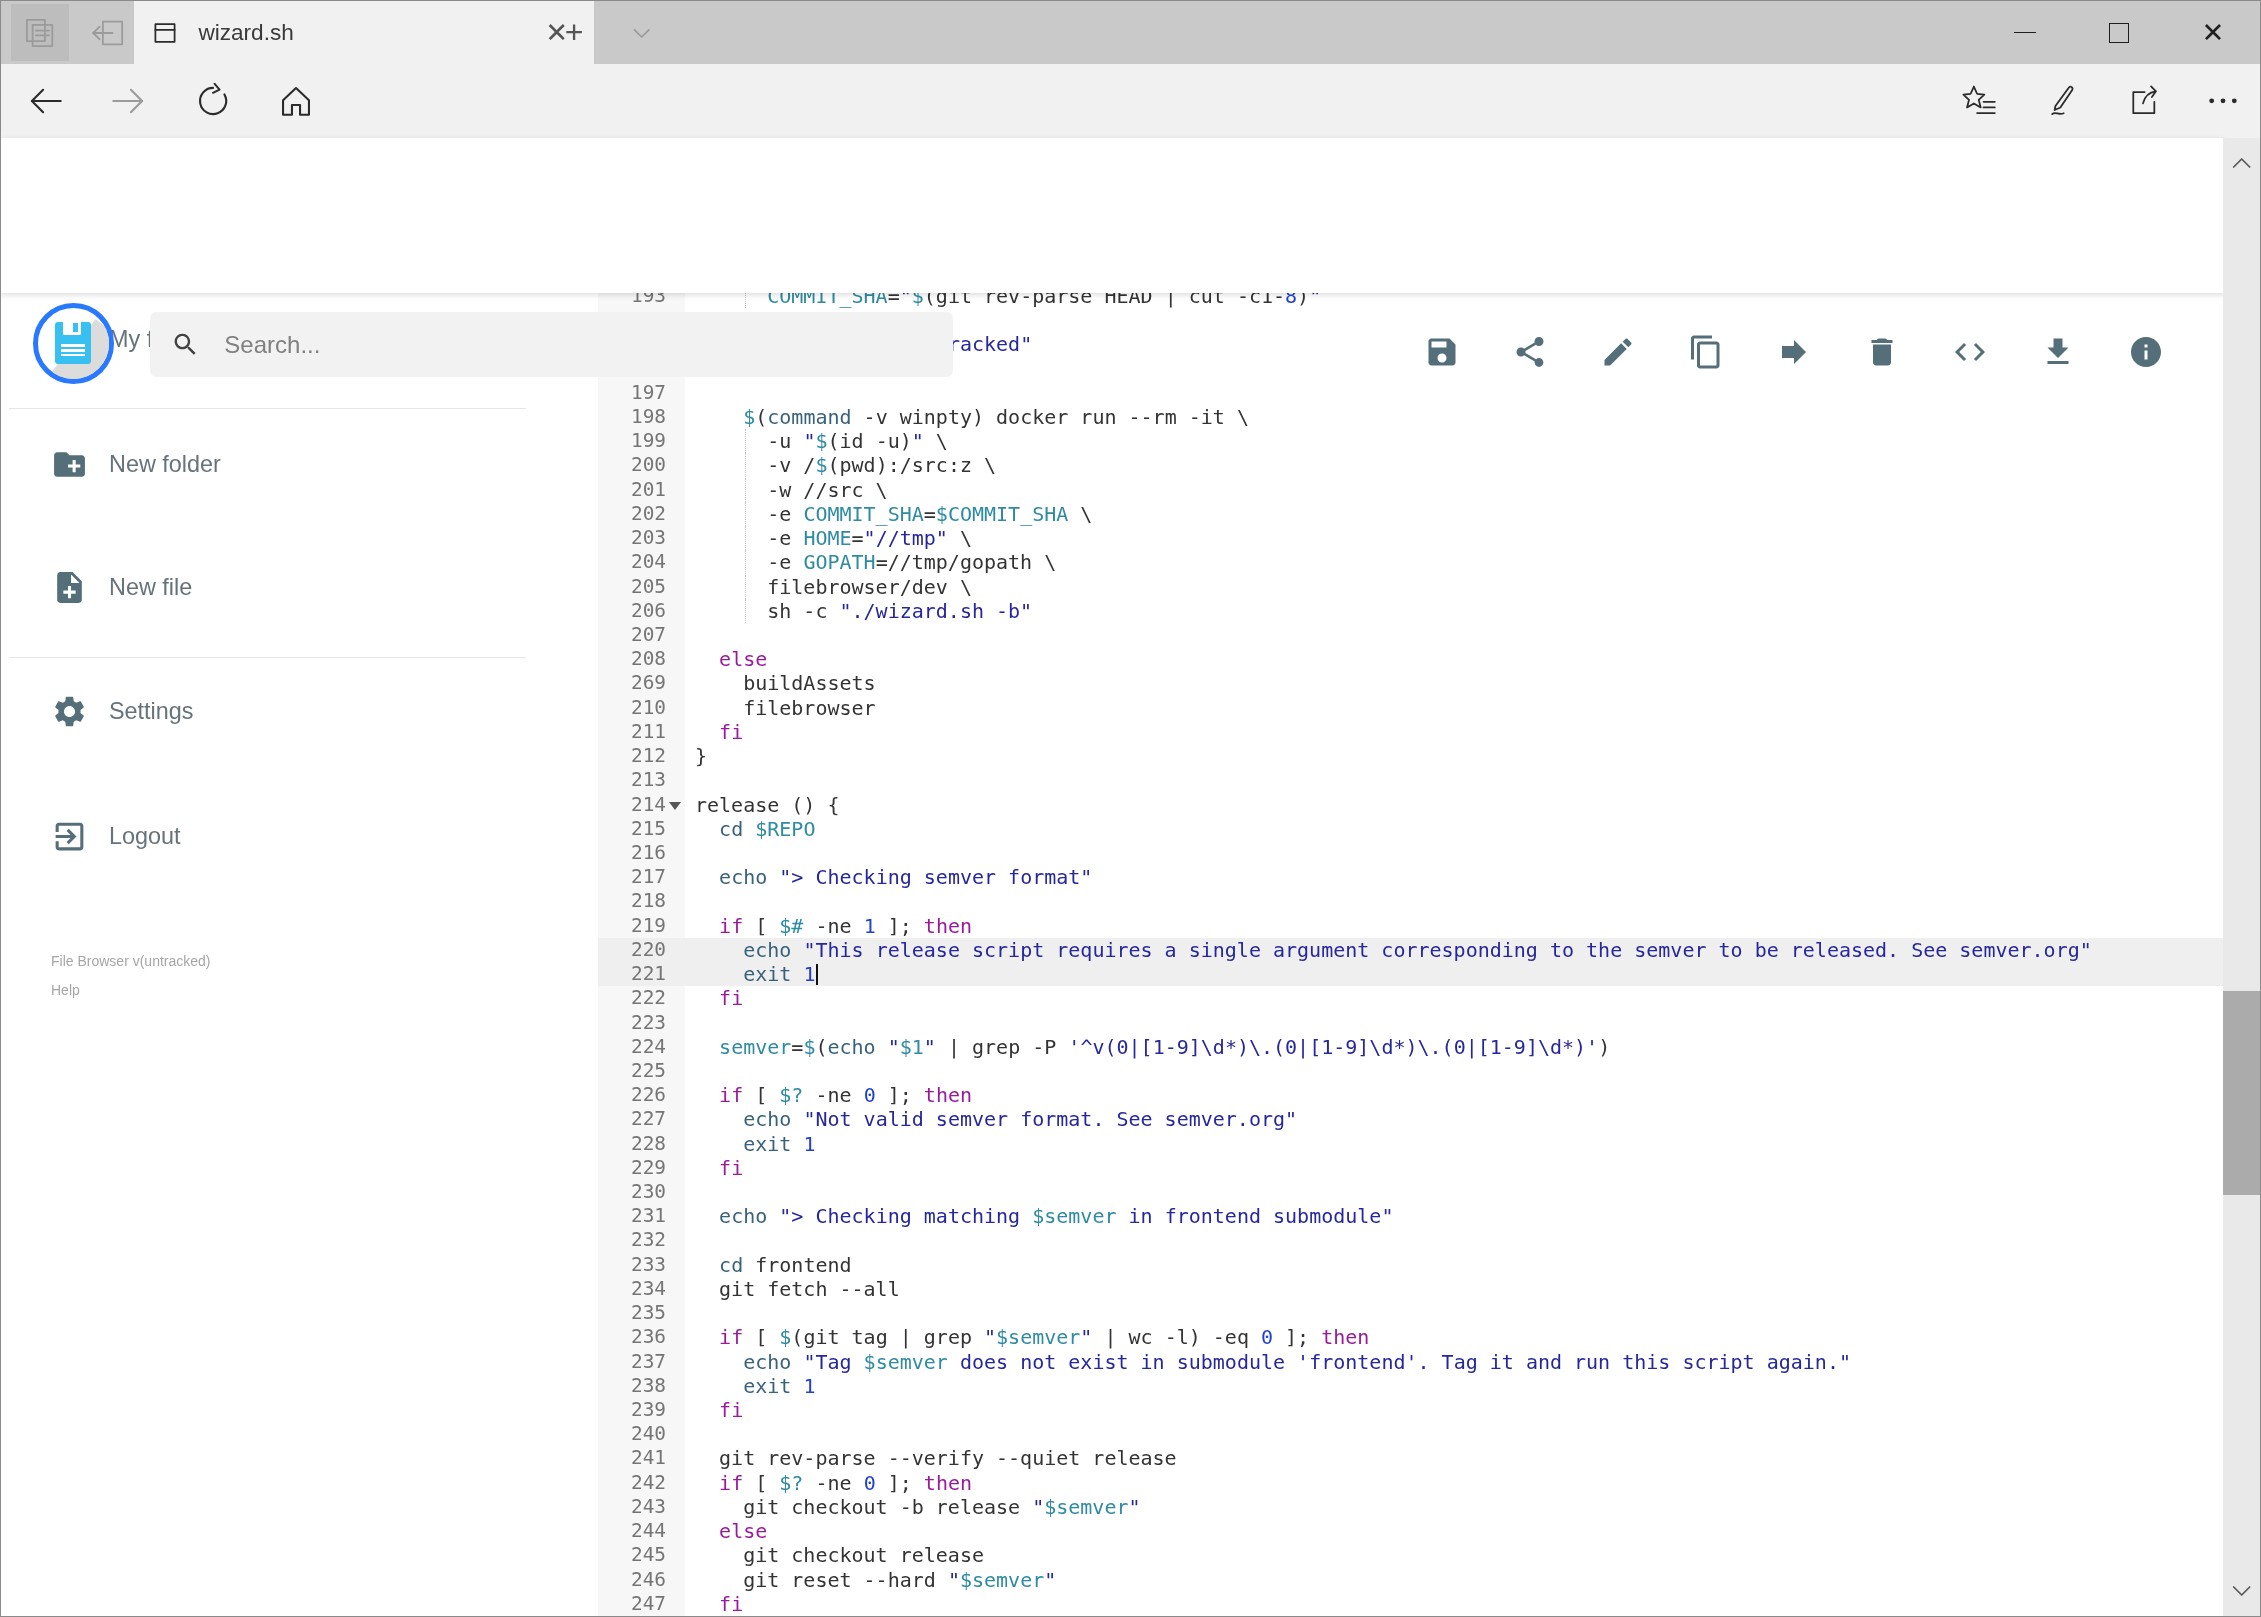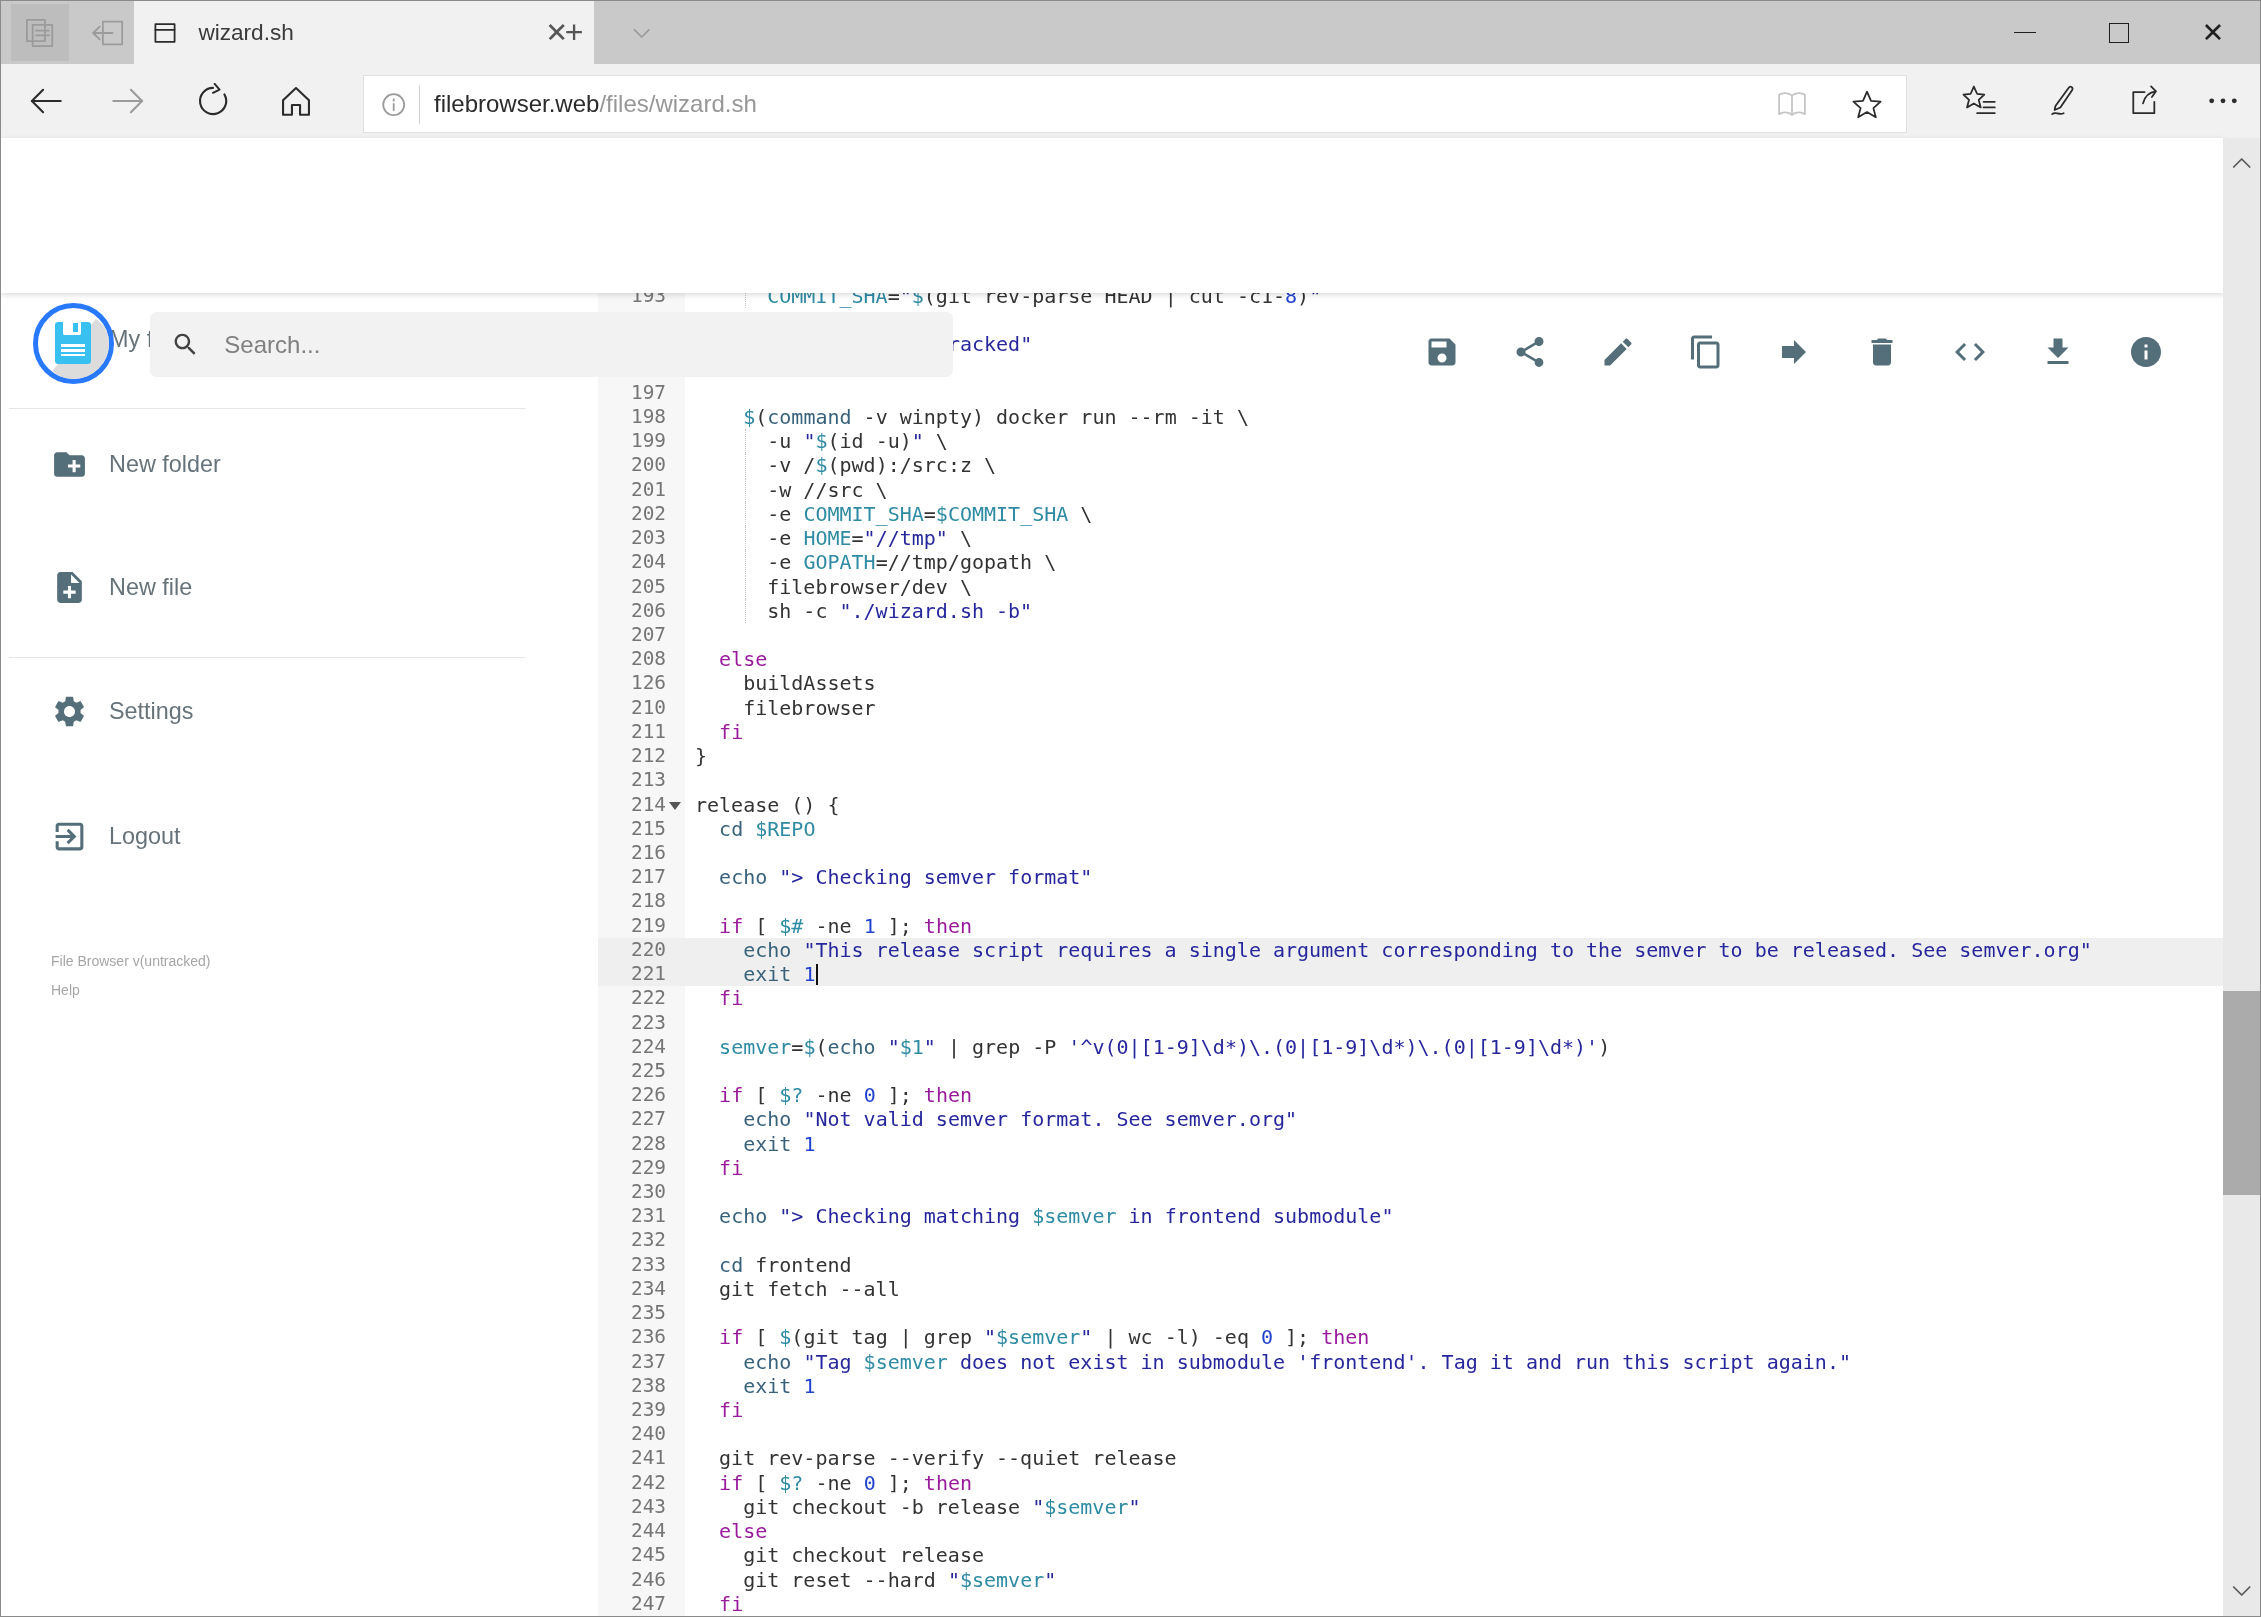--- a/index.html
+++ b/index.html
@@ -132,35 +132,20 @@
       <svg width="36" height="36" viewBox="0 0 44 44">
         <path d="M 22 6 A 16 16 0 1 0 36 14" class="stroke" style="stroke-width:2.6"></path>
         <polyline points="24,1 30,8 22,12" class="stroke" style="stroke-width:2.4"></polyline>
       </svg>
     </div>
     <div class="nav-ic" style="left:262px">
       <svg width="36" height="34" viewBox="0 0 44 42">
         <path d="M6 20 L22 5 L38 20 L38 38 L27 38 L27 26 L17 26 L17 38 L6 38 Z" class="stroke" style="stroke-width:2.6"></path>
       </svg>
     </div>
-    <div class="addressbar">
-      <svg width="27.4" height="27.4" viewBox="0 0 34 34" style="margin-left:16px">
-        <circle cx="17" cy="17" r="13" class="stroke grayst"></circle>
-        <line x1="17" y1="10" x2="17" y2="12" class="stroke grayst"></line>
-        <line x1="17" y1="16" x2="17" y2="24" class="stroke grayst"></line>
-      </svg>
-      <span class="ab-sep"></span>
-      <span class="url"><span>filebrowser.web</span><span class="path">/files/wizard.sh</span></span>
-      <svg width="34" height="29" viewBox="0 0 42 36" style="margin-right:42px">
-        <path d="M21 7 C17 3 9 3 5 6 L5 30 C9 27 17 27 21 31 C25 27 33 27 37 30 L37 6 C33 3 25 3 21 7 Z M21 7 L21 31" class="stroke" style="stroke:#c6c6c6"></path>
-      </svg>
-      <svg width="32" height="31" viewBox="0 0 40 38" style="margin-right:22.6px">
-        <path d="M20 3 L25 14.5 L37 15.5 L28 23.5 L31 35 L20 28.5 L9 35 L12 23.5 L3 15.5 L15 14.5 Z" class="stroke"></path>
-      </svg>
-    </div>
     <div class="nav-ic" style="left:1946px">
       <svg width="37" height="34" viewBox="0 0 46 42">
         <path d="M16 3 L20 12 L29 13 L22 19.5 L24.5 29 L16 24 L7.5 29 L10 19.5 L3 13 L12 12 Z" class="stroke"></path>
         <line x1="28" y1="22" x2="42" y2="22" class="stroke"></line>
         <line x1="28" y1="29" x2="42" y2="29" class="stroke"></line>
         <line x1="20" y1="36" x2="42" y2="36" class="stroke"></line>
       </svg>
     </div>
     <div class="nav-ic" style="left:2028px">
       <svg width="36" height="36" viewBox="0 0 44 44">
@@ -363,21 +348,21 @@
         </div>
         <div class="cl" style="top: 356px;">
           <span class="num">207</span>
           <span class="txt"></span>
         </div>
         <div class="cl" style="top: 380px;">
           <span class="num">208</span>
           <span class="txt"><span class="pl">  </span><span class="kw">else</span></span>
         </div>
         <div class="cl" style="top: 404px;">
-          <span class="num">126</span>
+          <span class="num">269</span>
           <span class="txt"><span class="pl">    buildAssets</span></span>
         </div>
         <div class="cl" style="top: 429px;">
           <span class="num">210</span>
           <span class="txt"><span class="pl">    filebrowser</span></span>
         </div>
         <div class="cl" style="top: 453px;">
           <span class="num">211</span>
           <span class="txt"><span class="pl">  </span><span class="kw">fi</span></span>
         </div>

